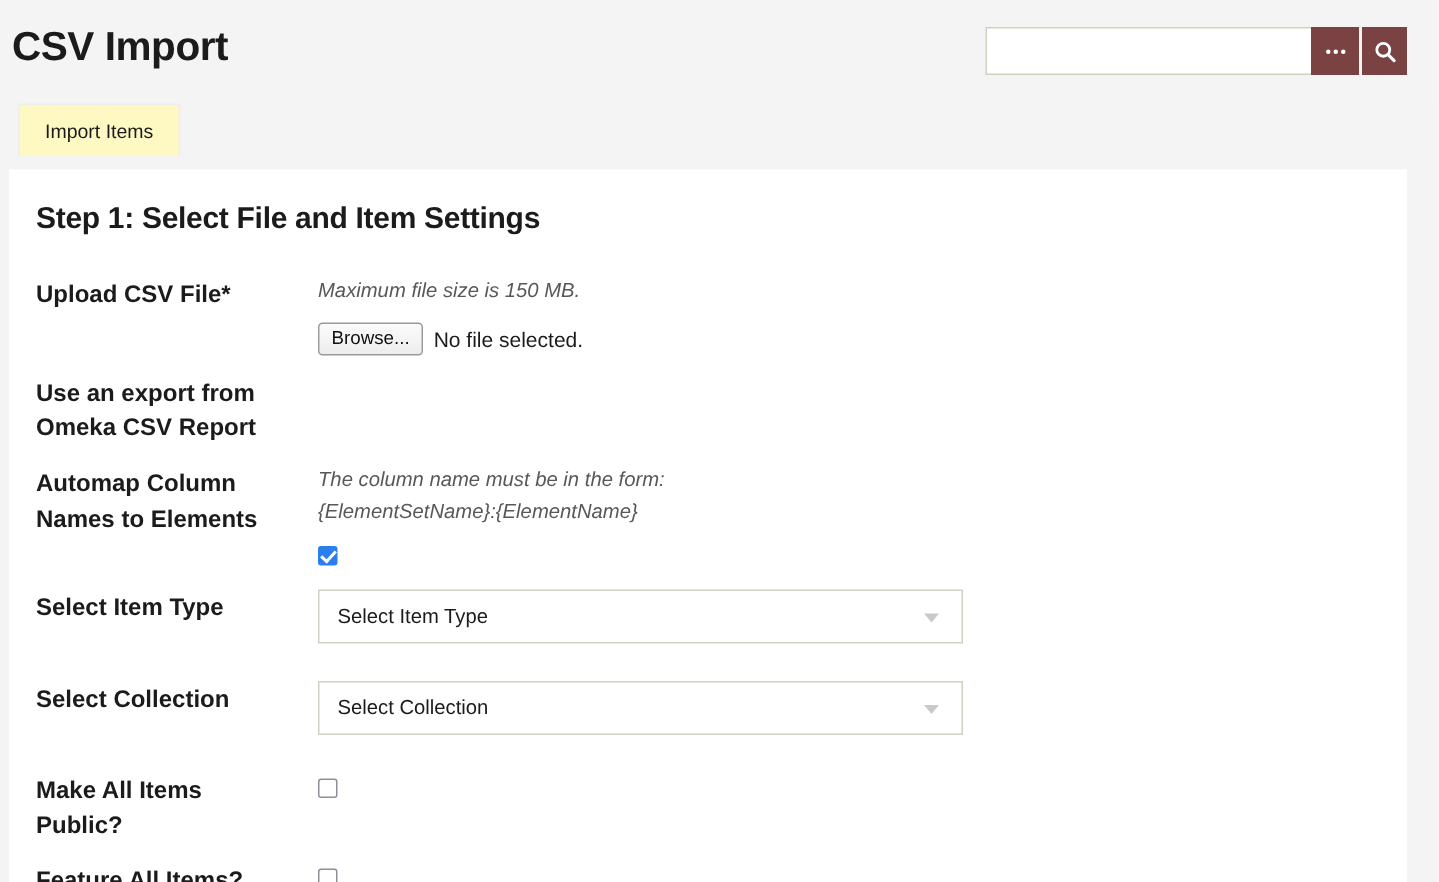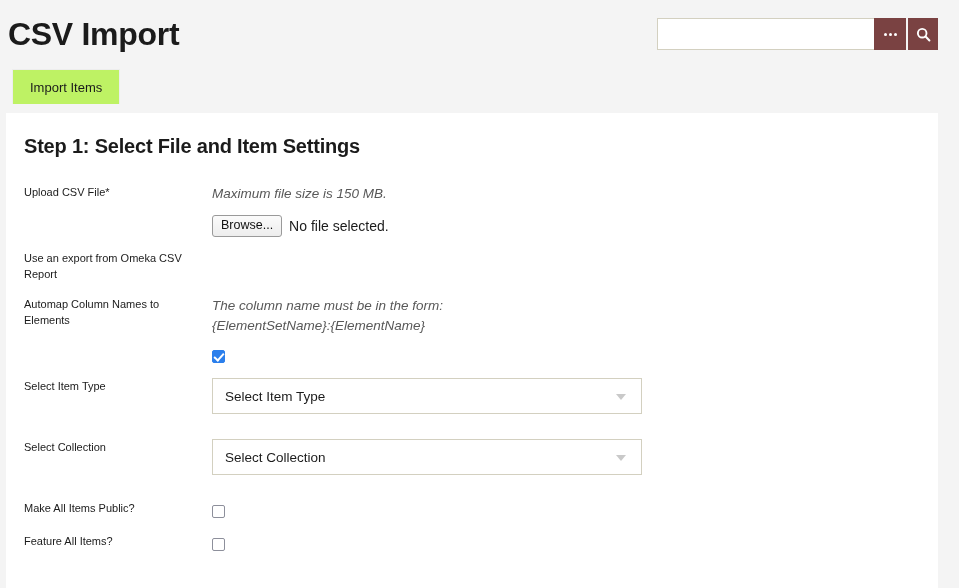--- a/index.html
+++ b/index.html
@@ -19,21 +19,21 @@
   
   .page-header {
     position: relative;
     height: 68px;
     background: #f4f4f4;
   }
   .site-title {
     position: absolute;
     left: 8px;
     top: 15px;
-    font-size: 32px;
+    font-size: 27px;
     font-weight: bold;
     letter-spacing: -0.3px;
     color: #1b1b1b;
     margin: 0;
     line-height: 1.2;
   }
 
   
   .search-wrap {
     position: absolute;
@@ -98,21 +98,21 @@
     align-items: center;
     font-size: 13px;
     border: 1px solid #e2e2e2;
     border-bottom: none;
     background: #efefef;
     color: #1b4e87;
     cursor: pointer;
     white-space: nowrap;
   }
   .tab.active {
-    background: #bef264;
+    background: #fef9c3;
     color: #1b1b1b;
     border-color: #ededed;
   }
 
   
   .panel {
     position: absolute;
     left: 6px;
     top: 113px;
     width: 932px;
@@ -131,22 +131,22 @@
 
   
   .field {
     display: flex;
     align-items: flex-start;
     margin-bottom: 20px;
   }
   .field-label {
     width: 170px;
     flex: 0 0 170px;
-    font-size: 11px;
-    font-weight: normal;
+    font-size: 16px;
+    font-weight: bold;
     line-height: 1.45;
     padding-top: 1px;
     color: #1b1b1b;
   }
   .field-body {
     flex: 1 1 auto;
     padding-left: 18px;
     min-width: 0;
   }
   .hint {

